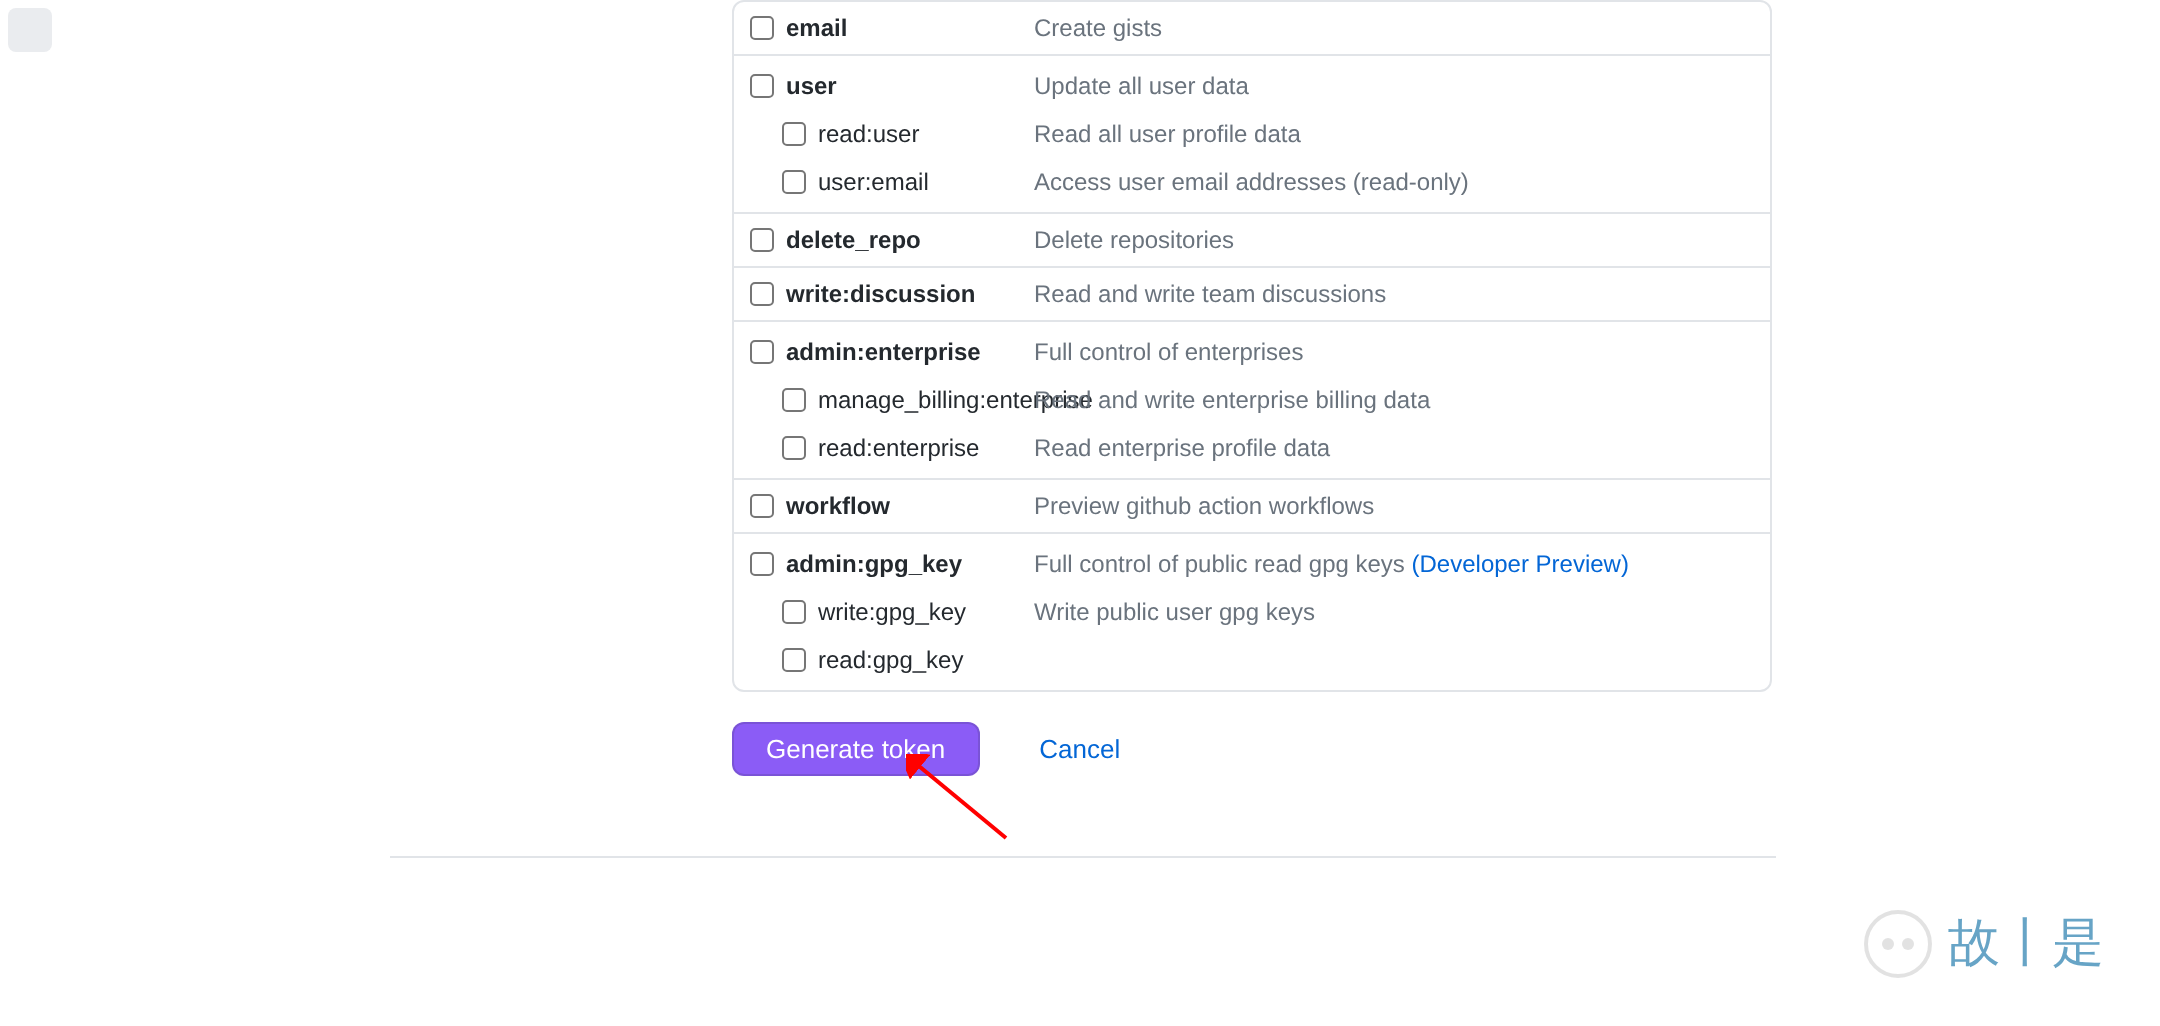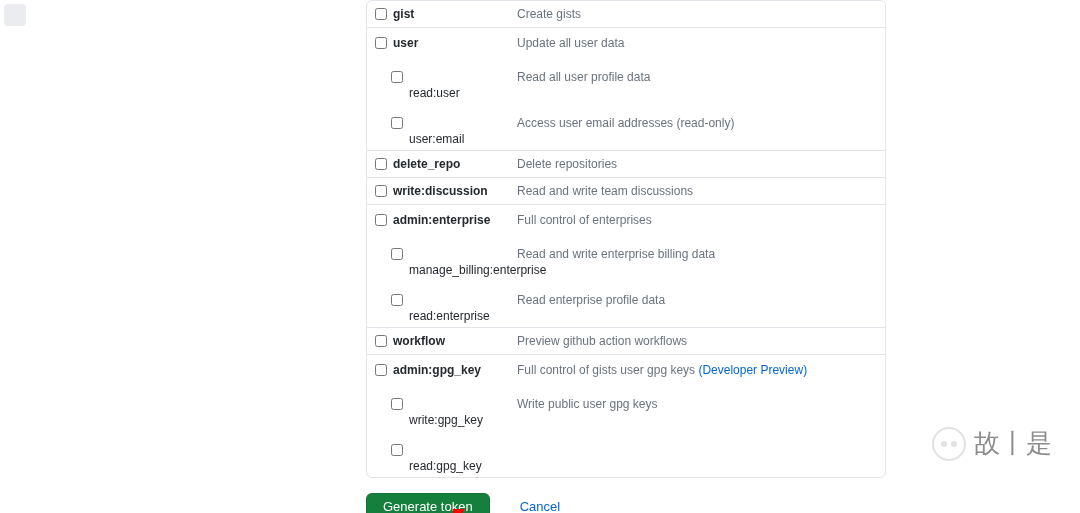--- a/index.html
+++ b/index.html
@@ -61,37 +61,37 @@
       height: 12px;
       margin: 0;
     }
     .name-col {
       width: 126px;
       padding-left: 2px;
       font-weight: 600;
       color: #24292e;
     }
     .child .cb-col { width: 40px; }
-    .child .name-col { width: 110px; font-weight: 400; margin-top: 32px; }
+    .child .name-col { width: 110px; font-weight: 400; }
     .desc-col {
       flex: 1;
       color: #6a737d;
     }
     .dev-preview {
       color: #0366d6;
     }
     .actions {
       margin: 15px 0 0 171px;
       display: flex;
       align-items: center;
       gap: 16px;
       position: relative;
     }
     .btn-primary {
-      background: #15803d;
+      background: #8b5cf6;
       color: #fff;
       border: 1px solid rgba(27,31,35,0.15);
       border-radius: 6px;
       padding: 5px 16px;
       font-size: 13px;
       font-weight: 500;
       cursor: pointer;
     }
     .cancel-link {
       color: #0366d6;
@@ -106,22 +106,22 @@
       pointer-events: none;
     }
     .footer-divider {
       border-top: 1px solid #e1e4e8;
       margin: 40px 0 0 0;
       width: 693px;
     }
     .watermark {
       position: absolute;
       right: 28px;
-      bottom: 52px;
-      color: #404040;
+      bottom: 24px;
+      color: #0369a1;
       opacity: 0.6;
       font-size: 26px;
       display: flex;
       align-items: center;
       gap: 8px;
       pointer-events: none;
     }
     .watermark .wm-circle {
       width: 34px; height: 34px;
       border: 2px solid #d0d0d0;
@@ -145,21 +145,21 @@
 
 <div class="side-badge"></div>
 
 <div class="content-wrap">
   <div class="scopes-table" id="scopes-mount">
       <div class="scope-block">
         <div class="scope-row parent">
           <div class="cb-col">
             <input type="checkbox" style="">
           </div>
-          <div class="name-col">gist</div>
+          <div class="name-col">email</div>
           <div class="desc-col"><span>Create gists</span></div>
         </div>
       </div>
       <div class="scope-block">
         <div class="scope-row parent">
           <div class="cb-col">
             <input type="checkbox" style="">
           </div>
           <div class="name-col">user</div>
           <div class="desc-col"><span>Update all user data</span></div>
@@ -228,21 +228,21 @@
           <div class="name-col">workflow</div>
           <div class="desc-col"><span>Preview github action workflows</span></div>
         </div>
       </div>
       <div class="scope-block">
         <div class="scope-row parent">
           <div class="cb-col">
             <input type="checkbox" style="">
           </div>
           <div class="name-col">admin:gpg_key</div>
-          <div class="desc-col"><span>Full control of gists user gpg keys </span><span class="dev-preview">(Developer Preview)</span></div>
+          <div class="desc-col"><span>Full control of public read gpg keys </span><span class="dev-preview">(Developer Preview)</span></div>
         </div>
         <div class="scope-row child">
           <div class="cb-col">
             <input type="checkbox" style="">
           </div>
           <div class="name-col">write:gpg_key</div>
           <div class="desc-col"><span>Write public user gpg keys</span></div>
         </div>
         <div class="scope-row child">
           <div class="cb-col">

